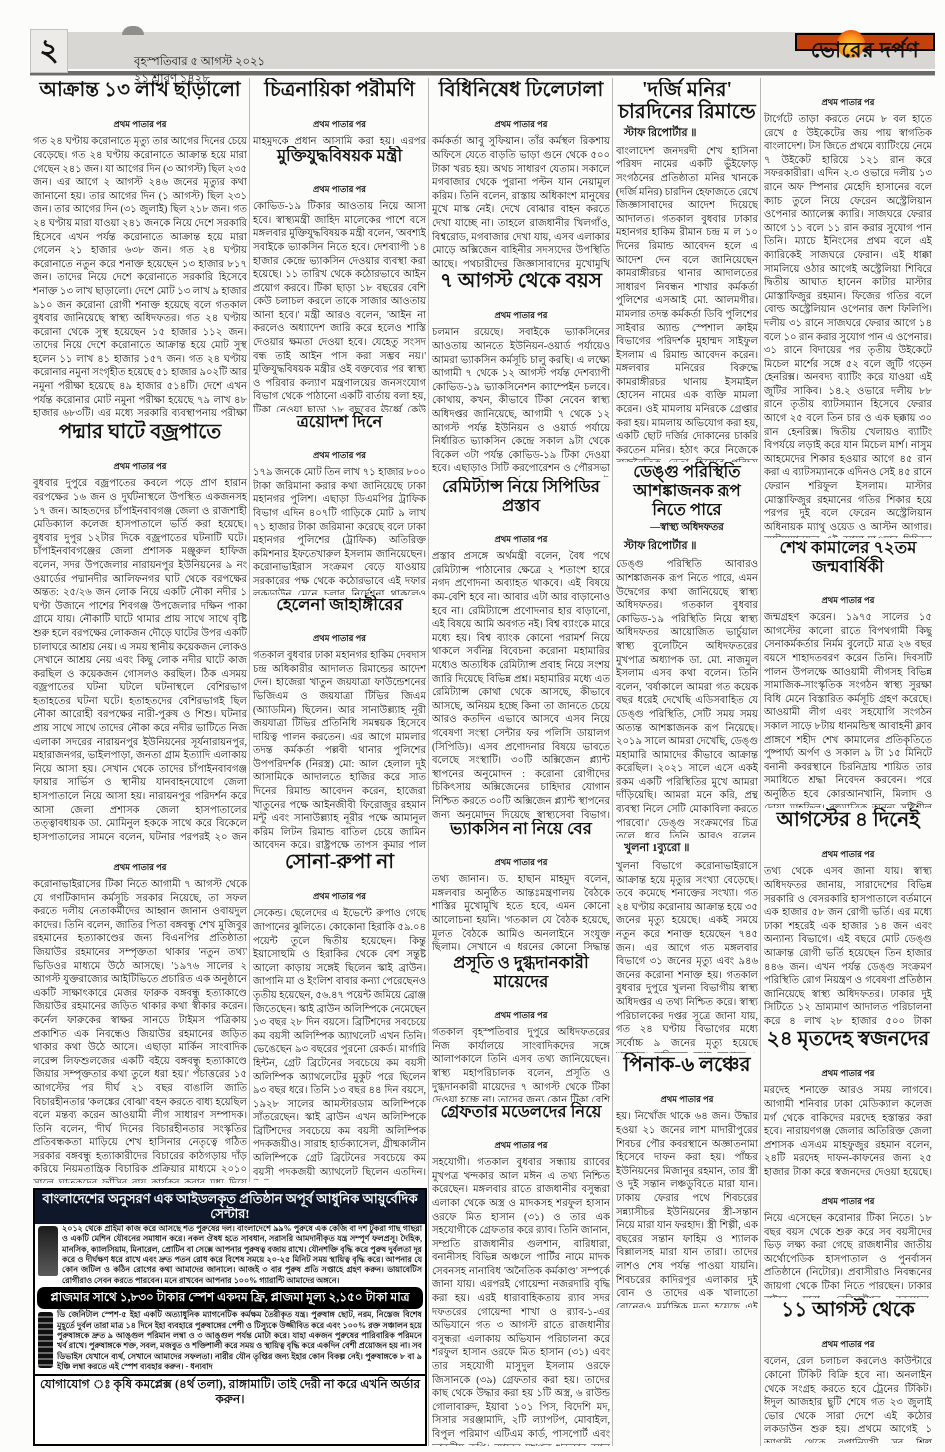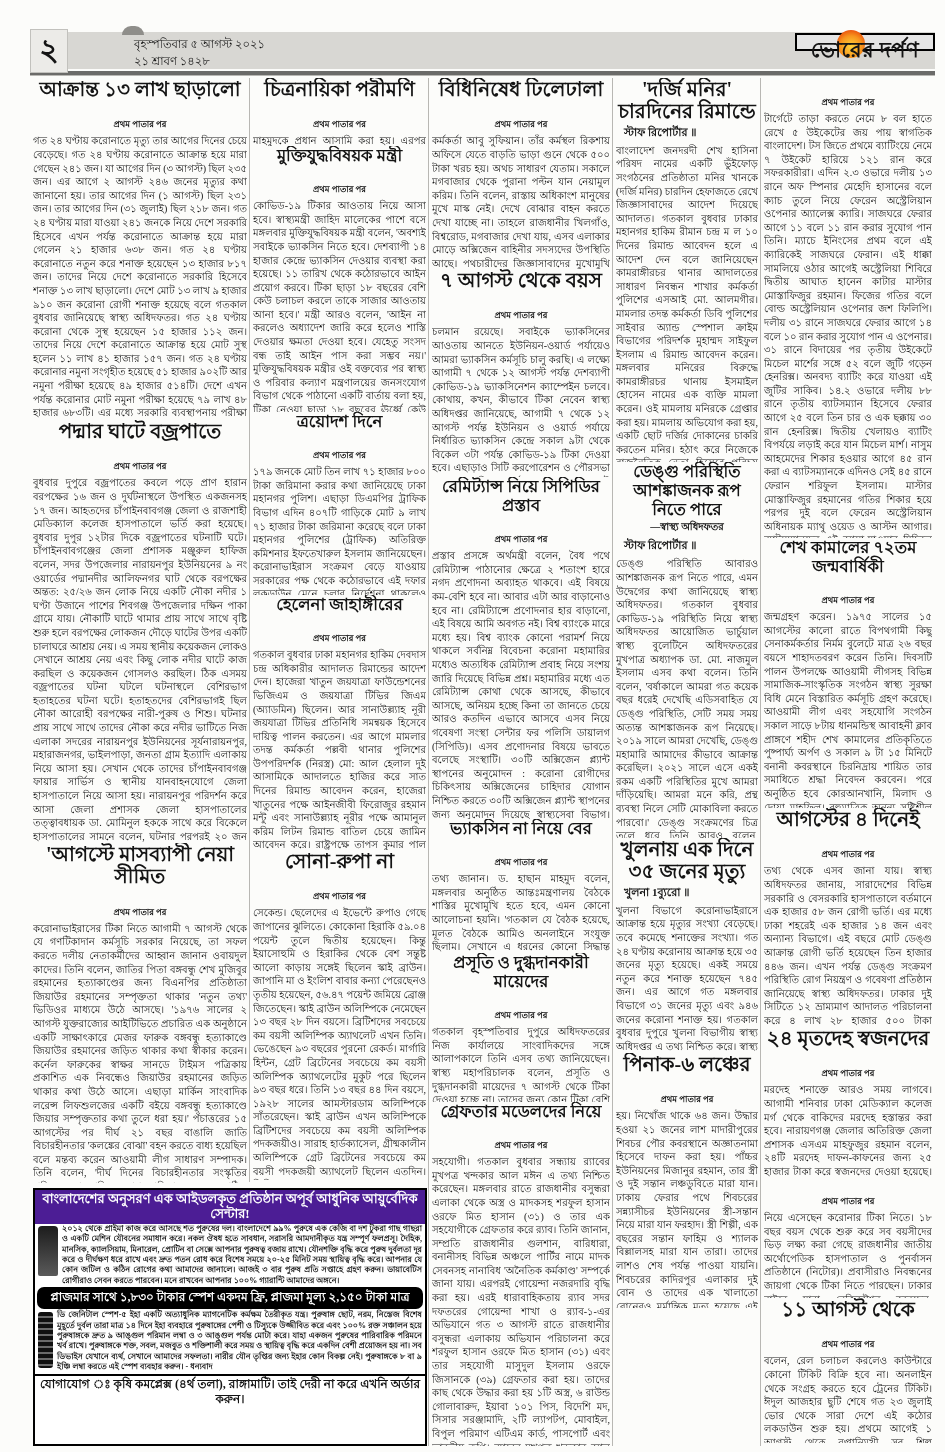--- a/index.html
+++ b/index.html
@@ -4,22 +4,22 @@
 <style>
   *{margin:0;padding:0;box-sizing:border-box}
   html,body{width:945px;height:1452px}
   body{background:#e9e8e4;font-family:"Liberation Serif","DejaVu Serif",serif;color:#141414}
   .page{position:relative;width:945px;height:1452px;background:#fcfcfa;overflow:hidden}
 
   
   .topbar{position:absolute;left:30px;top:32px;width:905px;height:37px;background:#d8d7d3}
   .pagenum{position:absolute;left:30px;top:29px;width:38px;height:44px;background:#ecebe8;border:1px solid #c2c1bd;display:flex;align-items:center;justify-content:center;font-size:30px;font-weight:bold;z-index:3}
   .notch{position:absolute;left:122px;top:26px;width:22px;height:9px;background:#8f8e8a;border-radius:11px 11px 0 0;z-index:3}
-  .dates{position:absolute;left:134px;top:36px;font-size:11.5px;line-height:1.5;z-index:3}
-  .masthead{position:absolute;right:10px;top:33px;width:140px;height:18px;background:#e5e5e5;border:2px solid #000;z-index:3}
+  .dates{position:absolute;left:134px;top:53px;font-size:11.5px;line-height:1.5;z-index:3}
+  .masthead{position:absolute;right:10px;top:33px;width:140px;height:18px;background:#c2410c;border:2px solid #000;z-index:3}
   .sun{position:absolute;left:40px;top:-5px;width:28px;height:28px;border-radius:50%;background:radial-gradient(circle at 50% 60%,#ffd43b 0%,#f7941d 50%,#e8440a 85%);z-index:1}
   .mast-title{position:relative;z-index:2;text-align:center;font-size:21px;font-weight:bold;line-height:31px;letter-spacing:.5px}
   .rule{position:absolute;left:30px;top:71px;width:905px;height:5px;background:#6b6b69;border-bottom:1px solid #b9b8b4}
 
   
   .col{position:absolute;top:78px}
   #col1{left:33px;width:214px;height:1108px;overflow:hidden}
   #col2{left:253px;width:173px;height:1108px;overflow:hidden}
   #col3{left:432px;width:178px;height:1372px;overflow:hidden}
   #col4{left:616px;width:142px;height:1372px;overflow:hidden}
@@ -33,21 +33,21 @@
   .art{overflow:hidden;padding-bottom:3px}
   .hl1{font-size:20px;font-weight:700;text-align:center;line-height:1.12}
   .hl2{font-size:16.5px;font-weight:700;text-align:center;line-height:1.16}
   .cont{font-size:8.5px;font-weight:700;text-align:center;margin:18px 0 2px}
   .byl{font-size:11px;font-weight:700;margin:1px 8px 1px}
   .attr{font-size:10px;font-weight:700;text-align:center}
   .bd{font-size:10px;line-height:1.36;text-align:justify}
 
   
   .ad{position:absolute;left:33px;top:1188px;width:394px;height:258px;border:2px solid #000;background:#fff;overflow:hidden}
-  .ad-banner{background:#4c1d95;color:#fff;font-weight:700;text-align:center;font-size:13px;padding:2px;line-height:1.15}
+  .ad-banner{background:#0f172a;color:#fff;font-weight:700;text-align:center;font-size:13px;padding:2px;line-height:1.15}
   .ad-top{display:flex;align-items:flex-start}
   .ad-photos{display:flex;gap:2px;padding:2px;flex:none}
   .ad-photo{width:54px;height:36px;background:linear-gradient(135deg,#6e6e6e 0%,#c2c2c2 38%,#4d4d4d 72%,#9a9a9a 100%);border:1px solid #1d1d1d}
   .ad-pitch{flex:1;font-size:11px;font-weight:700;text-align:center;line-height:1.3;padding:2px 3px}
   .ad-sec{display:flex;padding:0 3px}
   .ad-bottle{width:20px;height:50px;background:linear-gradient(#1c1c1c,#5a5a5a);border-radius:4px 4px 2px 2px;margin:2px 4px 0 0;flex:none}
   .ad-device{width:15px;height:56px;background:repeating-linear-gradient(#101010 0 4px,#6a6a6a 4px 6px);margin:2px 4px 0 0;border-radius:3px;flex:none}
   .ad-bd{font-size:8px;line-height:1.3;text-align:justify;font-weight:600}
   .ad-banner2{background:#000;color:#fff;font-weight:700;text-align:center;font-size:12px;padding:1px 2px;margin:1px 2px;border-radius:7px}
   .ad-footer{border-top:2px solid #000;font-weight:700;font-size:12px;text-align:center;line-height:1.25;padding:1px 2px;margin-top:1px}
@@ -82,21 +82,20 @@
       <div class="hl1">আক্রান্ত ১৩ লাখ ছাড়ালো</div>
       <div class="cont">প্রথম পাতার পর</div>
       <p class="bd">গত ২৪ ঘণ্টায় করোনাতে মৃত্যু তার আগের দিনের চেয়ে বেড়েছে। গত ২৪ ঘণ্টায় করোনাতে আক্রান্ত হয়ে মারা গেছেন ২৪১ জন। যা আগের দিন (৩ আগস্ট) ছিল ২৩৫ জন। এর আগে ২ আগস্ট ২৪৬ জনের মৃত্যুর কথা জানানো হয়। তার আগের দিন (১ আগস্ট) ছিল ২৩১ জন। তার আগের দিন (৩১ জুলাই) ছিল ২১৮ জন। গত ২৪ ঘণ্টায় মারা যাওয়া ২৪১ জনকে নিয়ে দেশে সরকারি হিসেবে এখন পর্যন্ত করোনাতে আক্রান্ত হয়ে মারা গেলেন ২১ হাজার ৬৩৮ জন। গত ২৪ ঘণ্টায় করোনাতে নতুন করে শনাক্ত হয়েছেন ১৩ হাজার ৮১৭ জন। তাদের নিয়ে দেশে করোনাতে সরকারি হিসেবে শনাক্ত ১৩ লাখ ছাড়ালো। দেশে মোট ১৩ লাখ ৯ হাজার ৯১০ জন করোনা রোগী শনাক্ত হয়েছে বলে গতকাল বুধবার জানিয়েছে স্বাস্থ্য অধিদফতর। গত ২৪ ঘণ্টায় করোনা থেকে সুস্থ হয়েছেন ১৫ হাজার ১১২ জন। তাদের নিয়ে দেশে করোনাতে আক্রান্ত হয়ে মোট সুস্থ হলেন ১১ লাখ ৪১ হাজার ১৫৭ জন। গত ২৪ ঘণ্টায় করোনার নমুনা সংগৃহীত হয়েছে ৫১ হাজার ৯০২টি আর নমুনা পরীক্ষা হয়েছে ৪৯ হাজার ৫১৪টি। দেশে এখন পর্যন্ত করোনার মোট নমুনা পরীক্ষা হয়েছে ৭৯ লাখ ৪৮ হাজার ৬৮৩টি। এর মধ্যে সরকারি ব্যবস্থাপনায় পরীক্ষা হয়েছে ৫৮ লাখ ৫৭ হাজার ১০টি আর বেসরকারি ব্যবস্থাপনায় পরীক্ষা হয়েছে ২০ লাখ ৯১ হাজার ৬৭৩টি। গত ২৪ ঘণ্টায় করোনাতে রোগী শনাক্তের হার ২৭ দশমিক ৯১ শতাংশ আর এখন পর্যন্ত শনাক্তের হার ১৬ দশমিক ৪৮ শতাংশ। শনাক্ত বিবেচনায় সুস্থতার হার ৮৭ দশমিক ১২ শতাংশ আর শনাক্ত বিবেচনায় মৃত্যুহার এক দশমিক ৬৫ শতাংশ। গত ২৪ ঘণ্টায় মারা যাওয়া ২৪১ জনের মধ্যে পুরুষ ১২৫ জন আর নারী ১১৬ জন। স্বাস্থ্য অধিদফতর জানাচ্ছে, দেশে করোনাতে আক্রান্ত হয়ে এখন পর্যন্ত পুরুষ মারা গেলেন ১৪ হাজার ৫৪৪ জন আর নারী মারা গেলেন সাত হাজার ৯৪ জন। তাদের মধ্যে বয়স বিবেচনায় ১০০ বছরের ঊর্ধ্বে রয়েছেন দুইজন, ৯১ থেকে ১০০ বছরের মধ্যে তিনজন, ৮১ থেকে ৯০ বছরের মধ্যে ১২ জন, ৭১ থেকে ৮০ বছরের মধ্যে ৩৫ জন, ৬১ থেকে ৭০ বছরের মধ্যে ৪২ জন, ৫১ থেকে ৬০ বছরের মধ্যে ৫৫ জন, ৪১ থেকে ৫০ বছরের মধ্যে ২৫ জন, ৩১ থেকে ৪০ বছরের মধ্যে ২২ জন আর ২১ থেকে ৩০ বছরের মধ্যে রয়েছেন পাঁচজন। অধিদফতর জানাচ্ছে, মারা যাওয়া ২৪১ জনের মধ্যে ঢাকা বিভাগের ৯৩ জন, চট্টগ্রাম বিভাগের ৬৮ জন, রাজশাহী বিভাগের ১২ জন, খুলনা বিভাগের ৩৬ জন, বরিশাল ও সিলেট বিভাগের পাঁচজন করে, রংপুর বিভাগের ১৫ জন আর ময়মনসিংহ বিভাগের রয়েছেন সাতজন। মারা যাওয়া ২৪১ জনের মধ্যে সরকারি হাসপাতালে মারা গেছেন ১৮৫ জন, বেসরকারি হাসপাতালে ৩৭ জন, বাড়িতে মারা গেছেন ১৮ জন আর হাসপাতালে মৃত অবস্থায় আনা হয়েছে একজনকে।</p>
     </div>
     <div class="art" style="height:423px">
       <div class="hl1">পদ্মার ঘাটে বজ্রপাতে</div>
       <div class="cont">প্রথম পাতার পর</div>
       <p class="bd">বুধবার দুপুরে বজ্রপাতের কবলে পড়ে প্রাণ হারান বরপক্ষের ১৬ জন ও দুর্ঘটনাস্থলে উপস্থিত একজনসহ ১৭ জন। আহতদের চাঁপাইনবাবগঞ্জ জেলা ও রাজশাহী মেডিক্যাল কলেজ হাসপাতালে ভর্তি করা হয়েছে। বুধবার দুপুর ১২টার দিকে বজ্রপাতের ঘটনাটি ঘটে। চাঁপাইনবাবগঞ্জের জেলা প্রশাসক মঞ্জুরুল হাফিজ বলেন, সদর উপজেলার নারায়নপুর ইউনিয়নের ৯ নং ওয়ার্ডের পদ্মানদীর আলিফনগর ঘাট থেকে বরপক্ষের অন্তত: ২৫/২৬ জন লোক নিয়ে একটি নৌকা নদীর ১ ঘণ্টা উজানে পাশের শিবগঞ্জ উপজেলার দক্ষিন পাকা গ্রামে যায়। নৌকাটি ঘাটে থামার প্রায় সাথে সাথে বৃষ্টি শুরু হলে বরপক্ষের লোকজন দৌড়ে ঘাটের উপর একটি চালাঘরে আশ্রয় নেয়। এ সময় স্থানীয় কয়েকজন লোকও সেখানে আশ্রয় নেয় এবং কিছু লোক নদীর ঘাটে কাজ করছিল ও কয়েকজন গোসলও করছিল। ঠিক এসময় বজ্রপাতের ঘটনা ঘটলে ঘটনাস্থলে বেশিরভাগ হতাহতের ঘটনা ঘটে। হতাহতদের বেশিরভাগই ছিল নৌকা আরোহী বরপক্ষের নারী-পুরুষ ও শিশু। ঘটনার প্রায় সাথে সাথে তাদের নৌকা করে নদীর ভাটিতে নিজ এলাকা সদরের নারায়নপুর ইউনিয়নের সূর্যনারায়নপুর, মহারাজনগর, ভাইলপাড়া, জনতা গ্রাম ইত্যাদি এলাকায় নিয়ে আসা হয়। সেখান থেকে তাদের চাঁপাইনবাবগঞ্জ ফায়ার সার্ভিস ও স্থানীয় যানবাহনযোগে জেলা হাসপাতালে নিয়ে আসা হয়। নারায়নপুর পরিদর্শন করে আসা জেলা প্রশাসক জেলা হাসপাতালের তত্ত্বাবধায়ক ডা. মোমিনুল হককে সাথে করে বিকেলে হাসপাতালের সামনে বলেন, ঘটনার পরপরই ২০ জন পর্যন্ত মৃত্যুবরণ করেছে রটনা হলেও অনেকে আহত হয়ে চেতনা হারিয়ে ফেলেন। পরে তাদের জীবিত পাওয়া যায় ও হাসপাতালে ভর্তি করা হয়। এসময় জেলা প্রশাসক বলেন, বজ্রপাতে ১১ জনের মৃত্যু হয়েছে। বাড়ি বাড়ি গিয়ে বিষয়টি নিশ্চিত করা হয়েছে। ঘটনাস্থল পরিদর্শন করে হতাহতদের তাৎক্ষণিক কিছু অর্থ সাহায্য করা হয়েছে জানিয়ে জেলা প্রশাসক আরও বলেন, মর্মান্তিক ঘটনাটি সরকারের উপর মহলে জানানো হয়েছে। হতাহতরা বিধি মোতাবেক সরকারী ক্ষতিপূরণ ও চিকিৎসা সুবিধে পাবেন। জেলা হাসপাতালে যে ১১ জনকে মৃত ঘোষণা হয় তারা হলেন, বরের পিতা ও সূর্যনারায়নপুরের মোক্তার ছেলে পাচু, একই গ্রামের কালুর ছেলে তালহা (৪৫), টিপুর স্ত্রী বেলী (৩০), শাহাদাল বাবুর স্ত্রী মৌসুমী, ভাইলপাড়া মহারাজনগর গ্রামের রফিকুলের ছেলে বাবুল, একই গ্রামের মৃত জামালের স্ত্রী লুৎফা (৪৫), তবজুলের স্ত্রী জমিলা (৫৫) ও ছেলে সাহিদুর, সদর উপজেলার চরবাগডাঙ্গা গ্রামের মৃত সাত্তারের ছেলে সহবুল (৩২), সূর্যনারায়নপুর জনতা গ্রামের ধুলুর ছেলে নজির ও একই গ্রামের সাদিকুলের স্ত্রী লিকি। এছাড়াও সূর্যনারায়নপুরের সিরাজুলের ছেলে অনিকুল ইসলাম ডাকু (২৬), ৪ নং ওয়ার্ডের ঘোন গ্রামের স্বামী-স্ত্রী টিপু (৪৫) ও তার স্ত্রী বেলিয়ারা (৪০), মহারাজনগরের বাদলের ছেলে বাবু (২০) মৃত্যুবরণ করেছেন বলে নিশ্চিত করেছেন নারায়নপুর ইউপি'র ভারপ্রাপ্ত চেয়ারম্যান মেমিন শরিফ। তিনি বলেন, শিবগঞ্জের ১ জনসহ ১৩ জনের তালিকা করা হয়েছে। অপরদিকে ঘটনাস্থল শিবগঞ্জের দক্ষিন পাকা গ্রামের সহবুল হকের ছেলে রফিকুল (৫০) নিহত হন বলে নিশ্চিত করেছেন সংশ্লিষ্ট ইউপি সদস্য রমজান আলী। চাঁপাইনবাবগঞ্জ ফায়ার সার্ভিস স্টেশন অফিসার মেহেরুল ইসলাম বজ্রপাতে ১৬ জন নিহত হবার বিষয়টি নিশ্চিত করেছেন। তিনি বলেন, ১২ জনকে তারা হাসপাতাল পর্যন্ত পরিবহন করেছেন। এদিকে মৃতদের গ্রাম গুলিতে চলছে শোকের মাতম।</p>
     </div>
     <div class="art" style="height:340px">
-      <div class="hl1">'আগস্টে মাসব্যাপী নেয়া সীমিত</div>
       <div class="cont">প্রথম পাতার পর</div>
       <p class="bd">করোনাভাইরাসের টিকা নিতে আগামী ৭ আগস্ট থেকে যে গণটিকাদান কর্মসূচি সরকার নিয়েছে, তা সফল করতে দলীয় নেতাকর্মীদের আহ্বান জানান ওবায়দুল কাদের। তিনি বলেন, জাতির পিতা বঙ্গবন্ধু শেখ মুজিবুর রহমানের হত্যাকাণ্ডের জন্য বিএনপির প্রতিষ্ঠাতা জিয়াউর রহমানের সম্পৃক্ততা থাকার 'নতুন তথ্য' ভিডিওর মাধ্যমে উঠে আসছে। '১৯৭৬ সালের ২ আগস্ট যুক্তরাজ্যের আইটিভিতে প্রচারিত এক অনুষ্ঠানে একটি সাক্ষাৎকারে মেজর ফারুক বঙ্গবন্ধু হত্যাকাণ্ডে জিয়াউর রহমানের জড়িত থাকার কথা স্বীকার করেন। কর্নেল ফারুকের স্বাক্ষর সানডে টাইমস পত্রিকায় প্রকাশিত এক নিবন্ধেও জিয়াউর রহমানের জড়িত থাকার কথা উঠে আসে। এছাড়া মার্কিন সাংবাদিক লরেন্স লিফশুলজের একটি বইয়ে বঙ্গবন্ধু হত্যাকাণ্ডে জিয়ার সম্পৃক্ততার কথা তুলে ধরা হয়।' পঁচাত্তরের ১৫ আগস্টের পর দীর্ঘ ২১ বছর বাঙালি জাতি বিচারহীনতার 'কলঙ্কের বোঝা' বহন করতে বাধ্য হয়েছিল বলে মন্তব্য করেন আওয়ামী লীগ সাধারণ সম্পাদক। তিনি বলেন, 'দীর্ঘ দিনের বিচারহীনতার সংস্কৃতির প্রতিবন্ধকতা মাড়িয়ে শেখ হাসিনার নেতৃত্বে গঠিত সরকার বঙ্গবন্ধু হত্যাকারীদের বিচারের কাঠগড়ায় দাঁড় করিয়ে নিয়মতান্ত্রিক বিচারিক প্রক্রিয়ার মাধ্যমে ২০১০ সালে ঘাতকদের ফাঁসির রায় কার্যকর করার মধ্য দিয়ে বাঙালি জাতিকে কলঙ্কমুক্ত করেন।' বিভিন্ন দেশে পালিয়ে থাকা বঙ্গবন্ধুর খুনিদের দেশে ফিরিয়ে এনে আদালতের রায় কার্যকর করতে কূটনৈতিক প্রক্রিয়াও অব্যাহত রয়েছে বলেও জানান তিনি। আওয়ামী লীগের সাধারণ সম্পাদক বলেন, 'বিএনপি ইতিহাস থেকে শিক্ষা নেয়নি। পঁচাত্তরের ধারাবাহিকতায় বাংলাদেশ আওয়ামী লীগের পাশাপাশি এই জাতিকে আবারো নেতৃত্বশূন্য করতে তারেক রহমানের প্রত্যক্ষ মদদে রাষ্ট্রযন্ত্র ব্যবহার করে ২০০৪ সালের ২১ আগস্ট বঙ্গবন্ধুকন্যা শেখ হাসিনাকে হত্যার চেষ্টায় নারকীয় গ্রেনেড হামলা চালানো হয়। 'অগাস্ট মাস এলেই বিএনপির গাত্রদাহ শুরু হয়। ইতিহাসের অবাঞ্ছিত সত্যের মুখোমুখি দাঁড়িয়ে বিএনপির অন্তর্জ্বালা বেড়ে যায়। এজন্য তারা ইতিহাসকে অস্বীকার করতে চায়, শাক দিয়ে মাছ ঢাকতে চায়।' সভায় আওয়ামী লীগের সভাপতিম লীর সদস্য মতিয়া চৌধুরী, আবদুর রাজ্জাক, আবদুর রহমান, যুগ্ম সাধারণ সম্পাদক মাহবুব-উল-আলম হানিফ, দীপু মনি, হাছান মাহমুদ, আ ফ ম বাহাউদ্দীন নাছিম, সাংগঠনিক সম্পাদক আহমদ হোসেন, বিএম মোজাম্মেল হক, আবু সাঈদ আল মাহমুদ স্বপন, মির্জা আজম, এস এম কামাল হোসেন, আফজাল হোসেন, বিজ্ঞান ও প্রযুক্তি সম্পাদক আবদুস সবুর, মহিলা বিষয়ক সম্পাদক মেহের আফরোজ চুমকি, শিক্ষা সম্পাদক শামসুন্নাহার চাঁপা, দপ্তর সম্পাদক বিপ্লব বড়ুয়া উপস্থিত ছিলেন।</p>
     </div>
   </div>
 
   <div class="col" id="col2">
     <div class="art" style="height:68px">
       <div class="hl1">চিত্রনায়িকা পরীমণি</div>
       <div class="cont">প্রথম পাতার পর</div>
       <p class="bd">মাহমুদকে প্রধান আসামি করা হয়। এরপর বেশ কিছু সিসিটিভি ফুটেজে পরী বিতর্কিত হয়ে ওঠেন। আসামির বর্তমানে জামিনে বাইরে আছেন।</p>
@@ -162,21 +161,20 @@
       <div class="byl">স্টাফ রিপোর্টার ॥</div>
       <p class="bd">বাংলাদেশ জনদরদী শেখ হাসিনা পরিষদ নামের একটি ভুঁইফোড় সংগঠনের প্রতিষ্ঠাতা মনির খানকে (দর্জি মনির) চারদিন হেফাজতে রেখে জিজ্ঞাসাবাদের আদেশ দিয়েছে আদালত। গতকাল বুধবার ঢাকার মহানগর হাকিম রীমান চন্দ্র ম ল ১০ দিনের রিমান্ড আবেদন হলে এ আদেশ দেন বলে জানিয়েছেন কামরাঙ্গীরচর থানার আদালতের সাধারণ নিবন্ধন শাখার কর্মকর্তা পুলিশের এসআই মো. আলমগীর। মামলার তদন্ত কর্মকর্তা ডিবি পুলিশের সাইবার অ্যান্ড স্পেশাল ক্রাইম বিভাগের পরিদর্শক মুহাম্মদ সাইফুল ইসলাম এ রিমান্ড আবেদন করেন। মঙ্গলবার মনিরের বিরুদ্ধে কামরাঙ্গীরচর থানায় ইসমাইল হোসেন নামের এক ব্যক্তি মামলা করেন। ওই মামলায় মনিরকে গ্রেপ্তার করা হয়। মামলায় অভিযোগ করা হয়, একটি ছোট দর্জির দোকানের চাকরি করতেন মনির। হঠাৎ করে নিজেকে রাজনৈতিক নেতা হিসেবে পরিচয় দিতে শুরু করেন। ফেসবুকে বিভিন্ন রাজনৈতিক নেতার ছবি হন। একেক সময় একেক রাজনৈতিক পদধারী বিভিন্ন ব্যবসা প্রতিষ্ঠানের এমডি হিসেবে নিজেকে পরিচয় দিতেন। বিভিন্ন গুরুত্বপূর্ণ প্রধানমন্ত্রীসহ মন্ত্রী এমপি ও গুরুত্বপূর্ণ ব্যক্তিদের সঙ্গে নিজের ছবি এডিট করে বসিয়ে নিজেকে বাংলাদেশ জনদরদী শেখ হাসিনা পরিষদের প্রতিষ্ঠাতা মহাপরিচালক হিসেবে দাবি করতেন মনির। এই পরিচয়ে তিনি ও তার সহযোগীরা ঢাকা এবং বিভিন্ন জেলা-উপজেলায় কমিটি দেওয়ার নাম করে অনেকের কাছ থেকে টাকা নেন বলে অভিযোগ করা হয়েছে মামলায়।</p>
     </div>
     <div class="art" style="height:376px">
       <div class="hl2">ডেঙ্গু পরিস্থিতি আশঙ্কাজনক রূপ নিতে পারে</div>
       <div class="attr">—স্বাস্থ্য অধিদফতর</div>
       <div class="byl">স্টাফ রিপোর্টার ॥</div>
       <p class="bd">ডেঙ্গু পরিস্থিতি আবারও আশঙ্কাজনক রূপ নিতে পারে, এমন উদ্বেগের কথা জানিয়েছে স্বাস্থ্য অধিদফতর। গতকাল বুধবার কোভিড-১৯ পরিস্থিতি নিয়ে স্বাস্থ্য অধিদফতর আয়োজিত ভার্চুয়াল স্বাস্থ্য বুলেটিনে অধিদফতরের মুখপাত্র অধ্যাপক ডা. মো. নাজমুল ইসলাম এসব কথা বলেন। তিনি বলেন, 'বর্ষাকালে আমরা গত কয়েক বছর ধরেই দেখেছি এডিসবাহিত যে ডেঙ্গু পরিস্থিতি, সেটি সময় সময় অত্যন্ত আশঙ্কাজনক রূপ নিয়েছে। ২০১৯ সালে আমরা দেখেছি, ডেঙ্গু মহামারি আমাদের কীভাবে আক্রান্ত করেছিল। ২০২১ সালে এসে একই রকম একটি পরিস্থিতির মুখে আমরা দাঁড়িয়েছি। আমরা মনে করি, প্রন্থ ব্যবস্থা নিলে সেটি মোকাবিলা করতে পারবো।' ডেঙ্গু সংক্রমণের চিত্র তুলে ধরে তিনি আরও বলেন, 'মঙ্গলবার (৩ আগস্ট) সকাল ৮টার পর্যন্ত ঢাকায় ২৪৮ জন রোগী ভর্তি হয়েছেন। এরমধ্যে ১৬ জন ছিলেন ঢাকার বাইরের। এই সময় সরকারি-বেসরকারি মিলিয়ে এক হাজার ৭২ জন রোগী ভর্তি ছিলেন। এর মধ্যে ঢাকার ৪১টি সরকারি-বেসরকারি হাসপাতালে এক হাজার ২৫ জন রোগী ছিলেন। অন্যান্য বিভাগে মোট ভর্তি ছিলেন ৪৭ জন রোগী।' অধ্যাপক ডা. মো. নাজমুল ইসলাম বলেন, 'চলতি বছরের ২ জানুয়ারি থেকে ৩ আগস্ট পর্যন্ত মোট তিন হাজার ৪৪৬ জন ডেঙ্গু রোগী হাসপাতালে ভর্তি হয়েছেন। হাসপাতাল থেকে চিকিৎসা নিয়ে সুস্থ হয়ে বাড়ি ফিরে গেছেন ২ হাজার ৩৭০ জন। জুলাই মাসে ২৮৬ জন রোগী শনাক্ত হয়েছিল, আগস্টের তিন দিনে ৭৯৮ জন রোগী শনাক্ত হয়েছেন।'</p>
     </div>
     <div class="art" style="height:215px">
-      <div class="hl1">খুলনায় এক দিনে ৩৫ জনের মৃত্যু</div>
       <div class="byl">খুলনা 1ব্যুরো ॥</div>
       <p class="bd">খুলনা বিভাগে করোনাভাইরাসে আক্রান্ত হয়ে মৃত্যুর সংখ্যা বেড়েছে। তবে কমেছে শনাক্তের সংখ্যা। গত ২৪ ঘণ্টায় করোনায় আক্রান্ত হয়ে ৩৫ জনের মৃত্যু হয়েছে। একই সময়ে নতুন করে শনাক্ত হয়েছেন ৭৪৫ জন। এর আগে গত মঙ্গলবার বিভাগে ৩১ জনের মৃত্যু এবং ৯৪৬ জনের করোনা শনাক্ত হয়। গতকাল বুধবার দুপুরে খুলনা বিভাগীয় স্বাস্থ্য অধিদপ্তর এ তথ্য নিশ্চিত করে। স্বাস্থ্য পরিচালকের দপ্তর সূত্রে জানা যায়, গত ২৪ ঘণ্টায় বিভাগের মধ্যে সর্বোচ্চ ৯ জনের মৃত্যু হয়েছে খুলনায়। বাকিদের মধ্যে যশোরে ৭ জন, কুষ্টিয়ায় ও চুয়াডাঙ্গায় ৬ জন করে, মাগুরা ও মেহেরপুরে ৩ জন করে এবং ঝিনাইদহে একজনের মৃত্যু হয়েছে। খুলনা বিভাগের মধ্যে প্রথম করোনা রোগী শনাক্ত হয় চুয়াডাঙ্গায় গত বছরের ১৯ মার্চ।</p>
     </div>
     <div class="art" style="height:255px">
       <div class="hl1">পিনাক-৬ লঞ্চের</div>
       <div class="cont">প্রথম পাতার পর</div>
       <p class="bd">হয়। নিখোঁজ থাকে ৬৪ জন। উদ্ধার হওয়া ২১ জনের লাশ মাদারীপুরের শিবচর পৌর কবরস্থানে অজ্ঞাতনামা হিসেবে দাফন করা হয়। পাঁচ্চর ইউনিয়নের মিজানুর রহমান, তার স্ত্রী ও দুই সন্তান লঞ্চডুবিতে মারা যান। ঢাকায় ফেরার পথে শিবচরের সন্ন্যাসীচর ইউনিয়নের স্ত্রী-সন্তান নিয়ে মারা যান ফরহাদ। স্ত্রী শিল্পী, এক বছরের সন্তান ফাহিম ও শ্যালক বিল্লালসহ মারা যান তারা। তাদের লাশও শেষ পর্যন্ত পাওয়া যায়নি। শিবচরের কাদিরপুর এলাকার দুই বোন ও তাদের এক খালাতো বোনেরও মর্মান্তিক মৃত্যু হয়েছে এই দুর্ঘটনায়। ঈদের ছুটি কাটিয়ে বাবা আব্দুল জলিল মাতব্বরের সঙ্গে ঢাকা ফিরছিল তারা। লঞ্চ ডুবে যাওয়ার পর আব্দুল জলিল উঠতে পারলেও সন্তানদের আর বাঁচাতে পারেনি। আব্দুল জলিল বলেন, মেয়ে হারানো বেদনা এখনো কাঁদায়। লঞ্চমালিকদের অনুরোধ করব, তারা তাদের লঞ্চের ধারণক্ষমতার বাইরে যেন যাত্রী না তোলে। একই সঙ্গে প্রশাসনের কঠোর নজরদারি যেন থাকে। মাদারীপুর বাংলাবাজার ঘাটের ট্রাফিক ইন্সপেক্টর আক্তার হোসেন জানান, পিনাক-৬ লঞ্চ ডুবির পর যাত্রীদের নিরাপত্তা নিশ্চিত করতে ধারণক্ষমতার বাইরে লোক ওঠানো বা ফিটনেসবিহীন লঞ্চ চলাচল করতে দেয়া হয় না। শিবচর উপজেলা নির্বাহী অফিসার মো. আসাদুজ্জামান জানান, পিনাক-৬ ডুবির পর বাংলাবাজার-শিমুলিয়া নৌরুটে লঞ্চ চলাচলে কঠোর রয়েছে প্রশাসন।</p>
     </div>
   </div>
 

